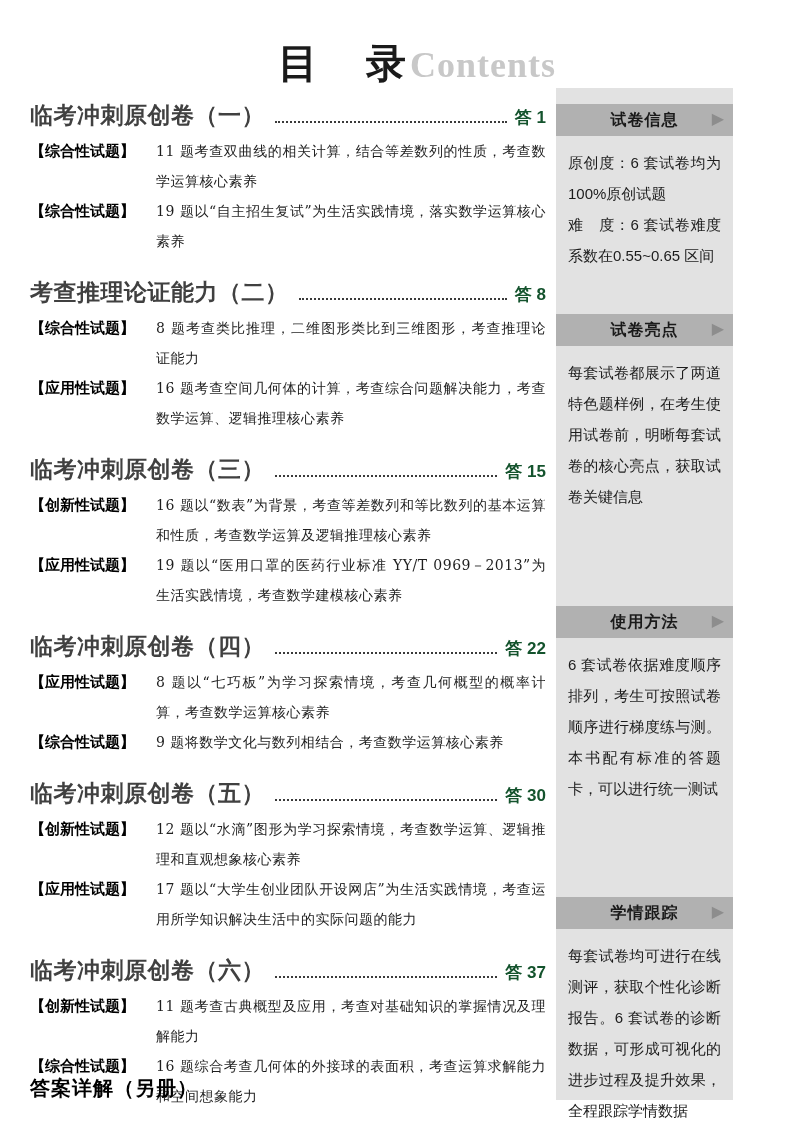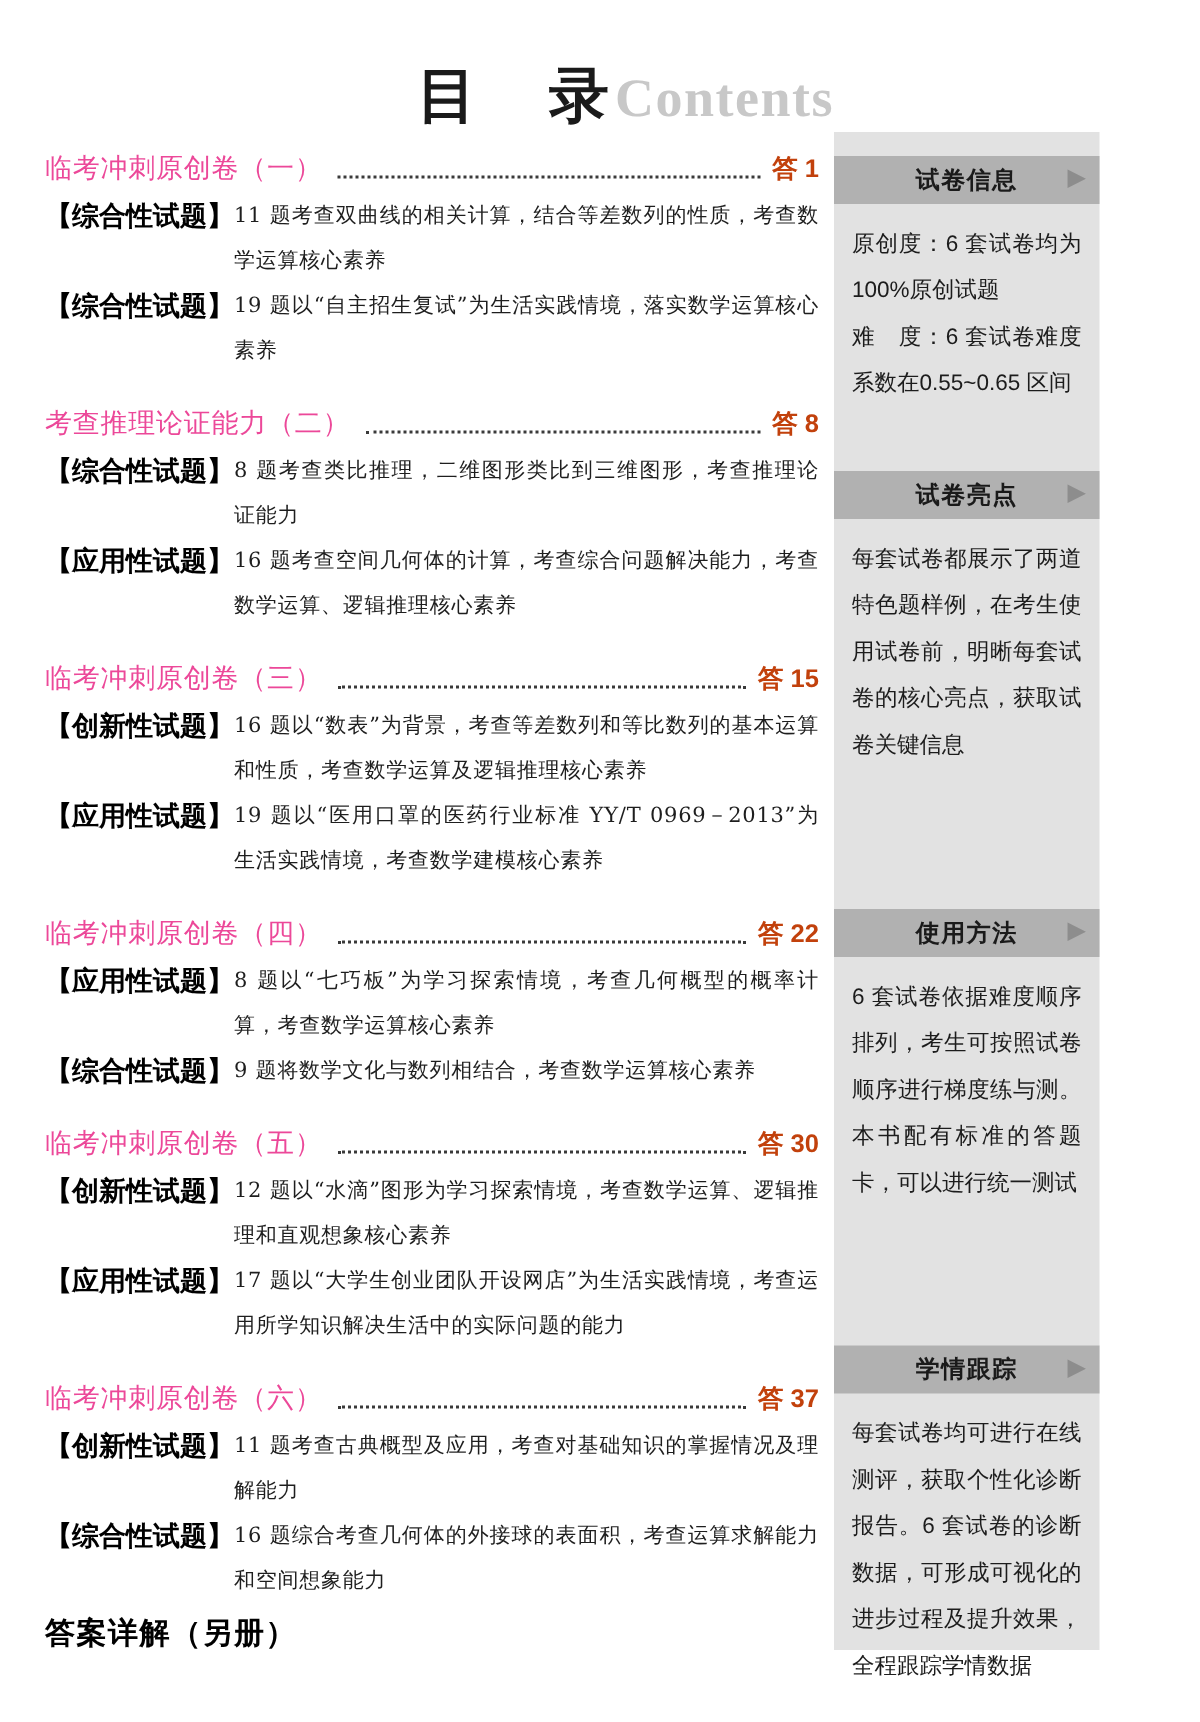--- a/index.html
+++ b/index.html
@@ -8,25 +8,25 @@
     font-family:"Liberation Sans",sans-serif;color:#111;overflow:hidden;
   }
   
   .title{position:absolute;top:36px;left:0;width:556px;text-align:right;white-space:nowrap;}
   .title-cn{font-size:40px;font-weight:bold;color:#1a1a1a;letter-spacing:4px;font-family:"Liberation Sans",sans-serif;}
   .title-en{font-size:36px;font-weight:bold;color:var(--title-en,#c8c8c8);font-family:"Liberation Serif",serif;letter-spacing:1px;}
   
   .main{position:absolute;left:30px;top:100px;width:516px;}
   .sec{margin-bottom:21px;}
   .sec-head{display:flex;align-items:baseline;margin-bottom:5px;}
-  .sec-title{font-size:18px;font-weight:normal;color:#ec4899;letter-spacing:0.5px;white-space:nowrap;}
+  .sec-title{font-size:23px;font-weight:bold;color:#404040;letter-spacing:0.5px;white-space:nowrap;}
   .leader{flex:1;margin:0 8px 0 10px;border-bottom:2px dotted #3a3a3a;align-self:center;height:12px;}
-  .sec-page{font-size:17px;font-weight:bold;color:#c2410c;white-space:nowrap;}
+  .sec-page{font-size:17px;font-weight:bold;color:#14532d;white-space:nowrap;}
   .item{display:flex;}
-  .item-label{flex:0 0 126px;font-weight:bold;font-size:18px;line-height:30px;color:#000;white-space:nowrap;}
+  .item-label{flex:0 0 126px;font-weight:bold;font-size:15px;line-height:30px;color:#000;white-space:nowrap;}
   .item-text{flex:1;font-family:"DejaVu Serif",serif;font-size:14px;line-height:30px;color:#1e1e1e;text-align:justify;letter-spacing:0.5px;}
   
   .footer{position:absolute;left:30px;top:1075px;font-size:20px;font-weight:bold;color:#000;letter-spacing:1px;}
   
   .sidebar{position:absolute;left:556px;top:88px;width:177px;height:1012px;
     background:var(--sidebar-bg,#e2e2e2);box-sizing:border-box;padding-top:16px;}
   .box-head{height:32px;background:var(--boxhead-bg,#b1b1b1);display:flex;align-items:center;justify-content:center;position:relative;margin-bottom:9px;}
   .box-title{font-size:16px;font-weight:bold;color:#1a1a1a;letter-spacing:1px;}
   .arrow{position:absolute;right:9px;top:50%;transform:translateY(-54%);color:var(--arrow,#8d8d8d);font-size:16px;line-height:1;}
   .box-body{padding:2px 12px 0 12px;font-size:15px;line-height:31px;color:#1c1c1c;text-align:justify;font-family:"Liberation Sans",sans-serif;}

